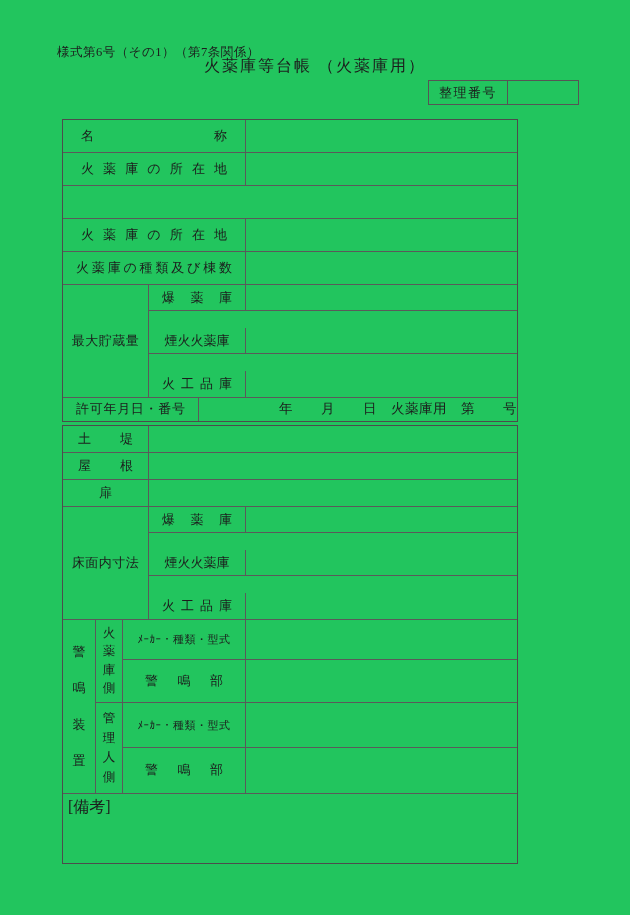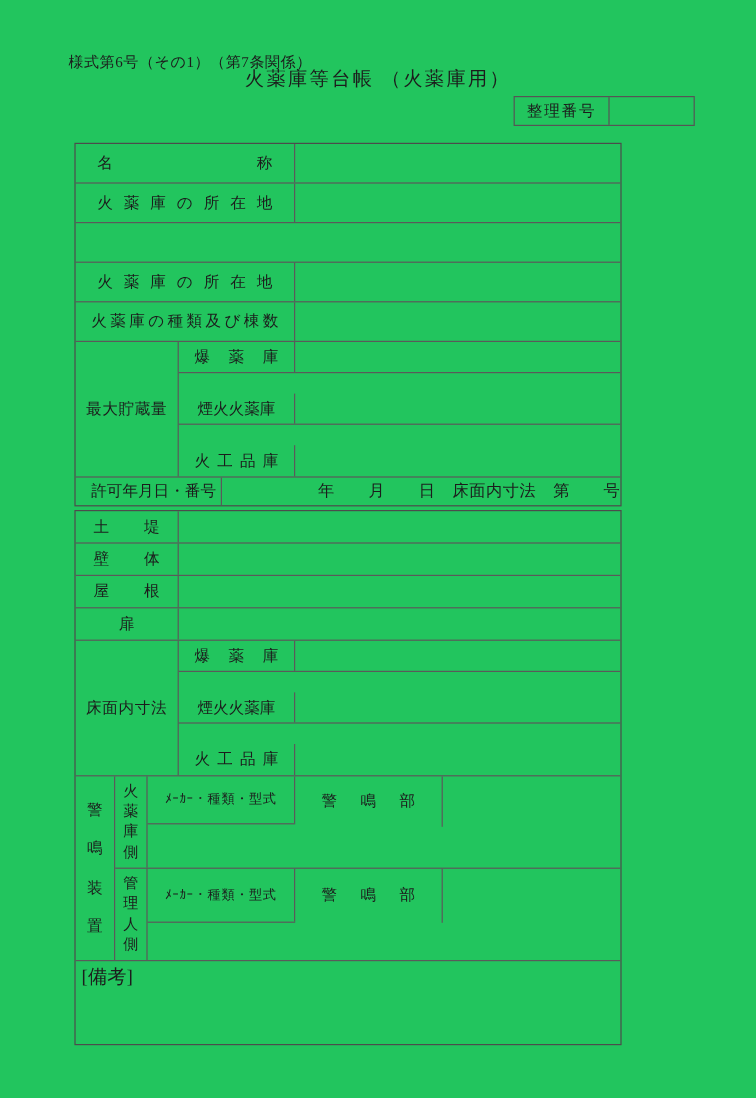--- a/index.html
+++ b/index.html
@@ -80,21 +80,21 @@
     display:flex; flex-direction:column;
     align-items:center; justify-content:space-evenly;
     font-size:13px; border-right:1px solid #5a5a5a;
     line-height:normal; padding:4px 0;
   }
   .vw33 { width:33px; }
   .vw27 { width:27px; font-size:12.5px; }
   .alarm-main { flex:1; display:flex; flex-direction:column; }
   .alarm-group { display:flex; }
   .alarm-group:first-child { border-bottom:1px solid #5a5a5a; }
-  .group-rows { flex:1; display:flex; }
+  .group-rows { flex:1; display:flex; flex-direction:column; }
   .group-rows .row:last-child { border-bottom:none; }
   .ra1 { height:40px; line-height:39px; }
   .ra2 { height:42px; line-height:41px; }
   .ra3 { height:45px; line-height:44px; }
   .w123 { width:123px; padding:0 22px; }
   .maker {
     text-align:center; text-align-last:center;
     font-size:11px; padding:0 6px; letter-spacing:0.5px;
   }
   .permit-val {
@@ -159,36 +159,32 @@
         </div>
         <div class="row r26">
           <div class="cell lbl w97">火工品庫</div>
           <div class="cell val"></div>
         </div>
       </div>
     </div>
 
     <div class="row r24">
       <div class="cell lbl w183 tight">許可年月日・番号</div>
-      <div class="cell val permit-val">年　　月　　日　床面内寸法　第　　号</div>
+      <div class="cell val permit-val">年　　月　　日　火薬庫用　第　　号</div>
     </div>
 
   </div>
 
   <div class="tbl tbl-b">
 
     <div class="row r27">
       <div class="cell lbl w86">土堤</div>
       <div class="cell val"></div>
     </div>
 
-    <div class="row r27">
-      <div class="cell lbl w86">壁体</div>
-      <div class="cell val"></div>
-    </div>
 
     <div class="row r27">
       <div class="cell lbl w86">屋根</div>
       <div class="cell val"></div>
     </div>
 
     <div class="row r27">
       <div class="cell lbl w86 cen">扉</div>
       <div class="cell val"></div>
     </div>

